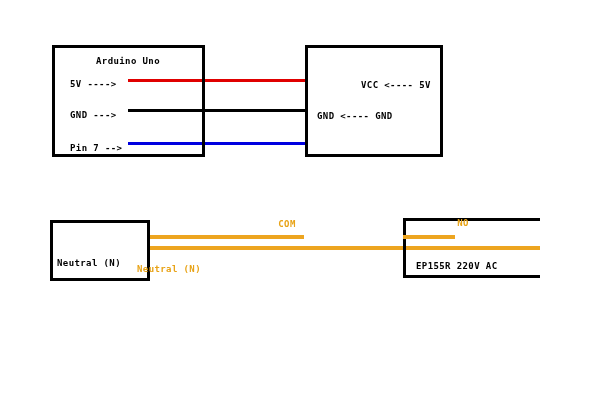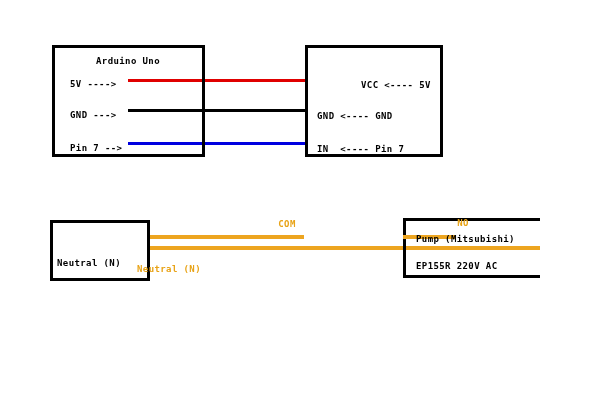--- a/index.html
+++ b/index.html
@@ -85,36 +85,34 @@
 
   <div class="txt layer-text" style="left:70px; top:143px;">Pin 7 --&gt;</div>
 
   <div class="box layer-boxes" style="left:305px; top:45px; width:138px; height:112px;"></div>
 
 
   <div class="txt layer-text" style="left:317px; top:80px;margin-left:44px;">VCC &lt;---- 5V</div>
 
   <div class="txt layer-text" style="left:317px; top:111px;">GND &lt;---- GND</div>
 
-  <div class="txt layer-text" style="left:317px; top:144px;">IN  &lt;---- Pin 7</div>
 
   <div class="wire orange layer-wires-under" style="left:148px; top:235px; width:156px;"></div>
 
   <div class="wire orange layer-wires-under" style="left:148px; top:246px; width:402px;"></div>
 
   <div class="wire orange layer-wires-over" style="left:403px; top:235px; width:52px;"></div>
 
   <div class="box layer-boxes" style="left:50px; top:220px; width:100px; height:61px;"></div>
 
 
   <div class="txt layer-text" style="left:57px; top:258px;">Neutral (N)</div>
 
   <div class="box layer-boxes" style="left:403px; top:218px; width:149px; height:60px;"></div>
 
-  <div class="txt layer-text" style="left:416px; top:234px;">Pump (Mitsubishi)</div>
 
   <div class="txt layer-text" style="left:416px; top:261px;">EP155R 220V AC</div>
 
   <div class="txt orange center layer-text" style="left:287px; top:219px;">COM</div>
 
   <div class="txt orange center layer-text" style="left:463px; top:218px;text-align:center;">NO</div>
 
   <div class="txt orange layer-text" style="left:137px; top:264px;">Neutral (N)</div>
 
 </div>

